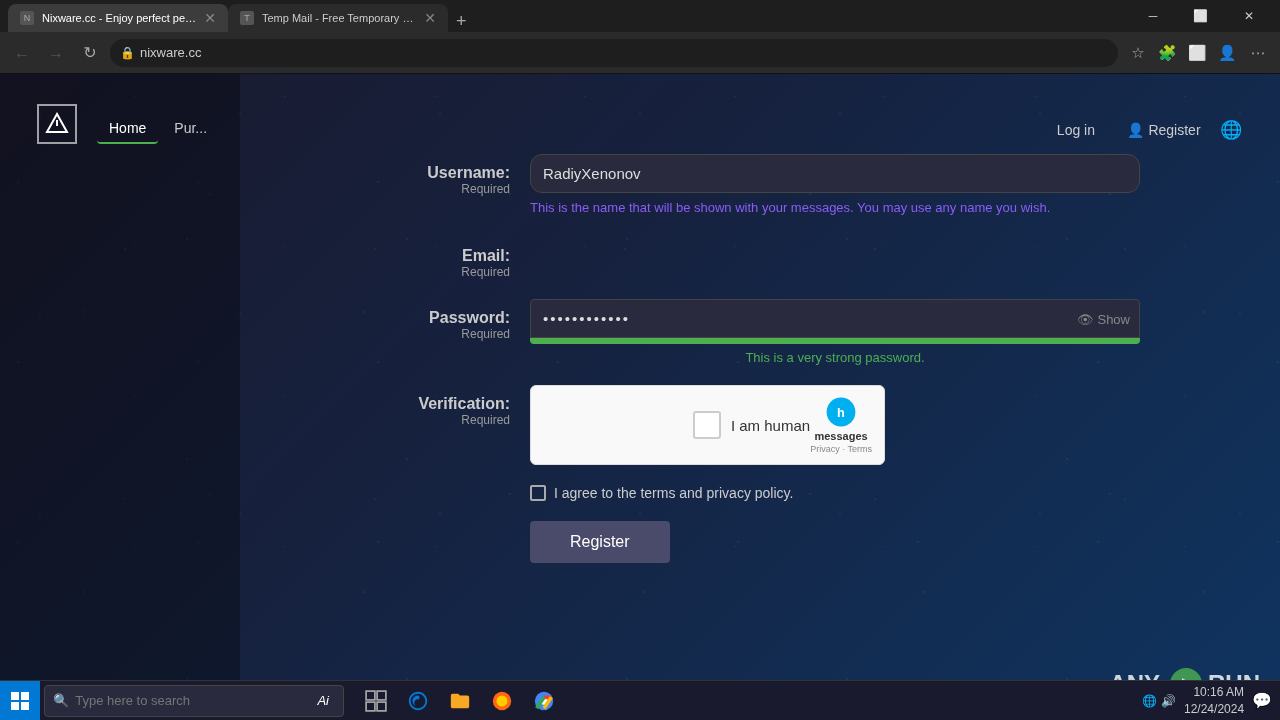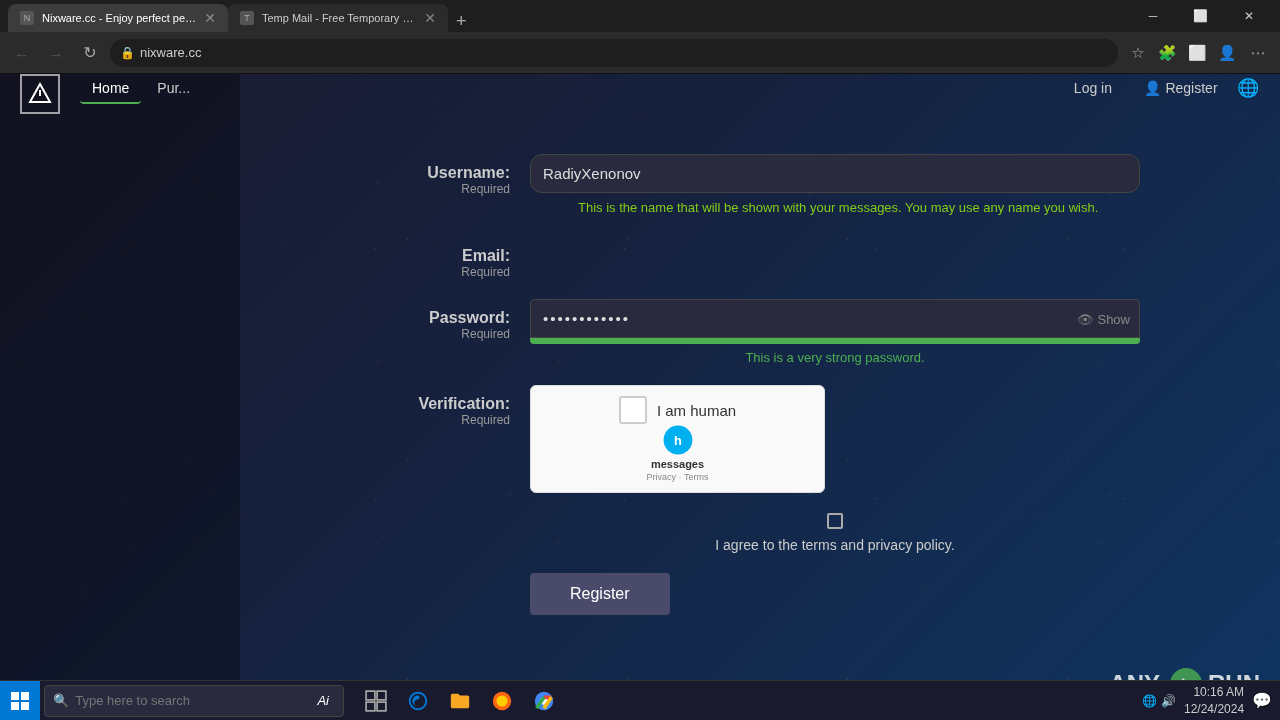--- a/index.html
+++ b/index.html
@@ -39,21 +39,21 @@
         radial-gradient(circle at 10% 60%, rgba(255,255,255,0.05) 1px, transparent 1px),
         radial-gradient(circle at 85% 75%, rgba(255,255,255,0.05) 1px, transparent 1px),
         radial-gradient(circle at 30% 85%, rgba(255,255,255,0.05) 1px, transparent 1px),
         radial-gradient(circle at 90% 15%, rgba(255,255,255,0.05) 1px, transparent 1px);
       background-size: 200px 200px, 300px 300px, 250px 250px, 180px 180px, 220px 220px, 280px 280px, 150px 150px;
     }
     
     .bg-building { position: absolute; left: 0; top: 0; width: 240px; height: 100%; background: rgba(0,0,0,0.3); }
 
     
-    .navbar { position: absolute; top: 0; left: 0; right: 0; height: 60px; display: flex; align-items: flex-start; padding: 0 20px; z-index: 10; }
+    .navbar { position: absolute; top: 10px; left: 0; right: 0; height: 60px; display: flex; align-items: flex-end; padding: 0 37px; z-index: 10; }
     .nav-logo { display: flex; align-items: center; gap: 8px; color: white; text-decoration: none; margin-right: 20px; }
     .nav-logo-icon { width: 40px; height: 40px; border: 2px solid rgba(255,255,255,0.6); display: flex; align-items: center; justify-content: center; }
     .nav-logo-icon svg { width: 24px; height: 24px; fill: white; }
     .nav-links { display: flex; gap: 4px; }
     .nav-link { color: #ccc; text-decoration: none; padding: 6px 12px; font-size: 14px; border-radius: 4px; }
     .nav-link.active { color: white; border-bottom: 2px solid #4CAF50; }
     .nav-right { margin-left: auto; display: flex; align-items: center; gap: 8px; }
     .nav-btn-link { color: #ccc; text-decoration: none; font-size: 14px; padding: 6px 12px; }
     .nav-btn-register { display: flex; align-items: center; gap: 4px; color: #ccc; font-size: 14px; padding: 6px 12px; }
     .nav-globe { color: #ccc; font-size: 18px; cursor: pointer; }
@@ -63,40 +63,40 @@
     .form-inner { width: 760px; }
 
     .form-row { display: flex; align-items: flex-start; margin-bottom: 20px; gap: 0; }
     .form-label { width: 150px; text-align: right; padding-right: 20px; padding-top: 10px; }
     .form-label-text { color: #ccc; font-size: 16px; font-weight: 700; }
     .form-label-sub { color: #999; font-size: 12px; }
     .form-field { flex: 1; }
 
     .form-input { width: 100%; background: #2a2a3e; border: 1px solid #444; border-radius: 12px; color: #ddd; font-size: 15px; padding: 10px 12px; outline: none; }
 
-    .hint-text { color: #84cc16; font-size: 13px; margin-top: 6px; line-height: 1.4; margin-left: 48px; }
+    .hint-text { color: #8b5cf6; font-size: 13px; margin-top: 6px; line-height: 1.4; }
 
     .password-wrapper { position: relative; }
     .password-input { width: 100%; background: #2a2a3e; border: 1px solid #444; border-radius: 4px 4px 0 0; color: #ddd; font-size: 15px; padding: 10px 60px 10px 12px; outline: none; letter-spacing: 2px; }
     .show-btn { position: absolute; right: 10px; top: 50%; transform: translateY(-50%); background: none; border: none; color: #888; cursor: pointer; font-size: 13px; display: flex; align-items: center; gap: 4px; }
     .password-strength { height: 6px; background: #4CAF50; border-radius: 0 0 4px 4px; width: 100%; }
     .strength-text { color: #4CAF50; font-size: 13px; margin-top: 6px; text-align: center; }
 
     
-    .captcha-box { width: 295px; background: #f9f9f9; border: 1px solid #ddd; border-radius: 6px; padding: 10px 12px; display: flex; align-items: center; justify-content: flex-end; flex-direction: column; }
+    .captcha-box { width: 355px; background: #f9f9f9; border: 1px solid #ddd; border-radius: 6px; padding: 10px 12px; display: flex; align-items: center; justify-content: flex-end; }
     .captcha-left { display: flex; align-items: center; gap: 10px; }
     .captcha-checkbox { width: 28px; height: 28px; border: 2px solid #ccc; border-radius: 3px; background: white; }
     .captcha-label { font-size: 15px; color: #333; }
     .captcha-right { display: flex; flex-direction: column; align-items: center; gap: 2px; }
     .captcha-logo { width: 32px; height: 32px; }
     .captcha-brand { font-size: 11px; color: #333; font-weight: bold; }
     .captcha-links { font-size: 9px; color: #888; }
 
     
-    .terms-row { display: flex; align-items: center; gap: 8px; margin-bottom: 20px; flex-direction: column; }
+    .terms-row { display: flex; align-items: center; gap: 8px; margin-bottom: 20px; }
     .terms-checkbox { width: 16px; height: 16px; border: 2px solid #aaa; border-radius: 2px; background: transparent; flex-shrink: 0; cursor: pointer; }
     .terms-text { color: #ccc; font-size: 14px; }
 
     
     .register-btn { background: #4a4a6a; color: white; border: none; border-radius: 4px; padding: 12px 40px; font-size: 16px; cursor: pointer; }
 
     
     .anyrun-watermark { position: absolute; bottom: 20px; right: 20px; color: white; font-size: 24px; font-weight: bold; opacity: 0.8; display: flex; align-items: center; gap: 6px; z-index: 10; }
     .anyrun-play { width: 32px; height: 32px; background: #4CAF50; border-radius: 50%; display: flex; align-items: center; justify-content: center; }
 

